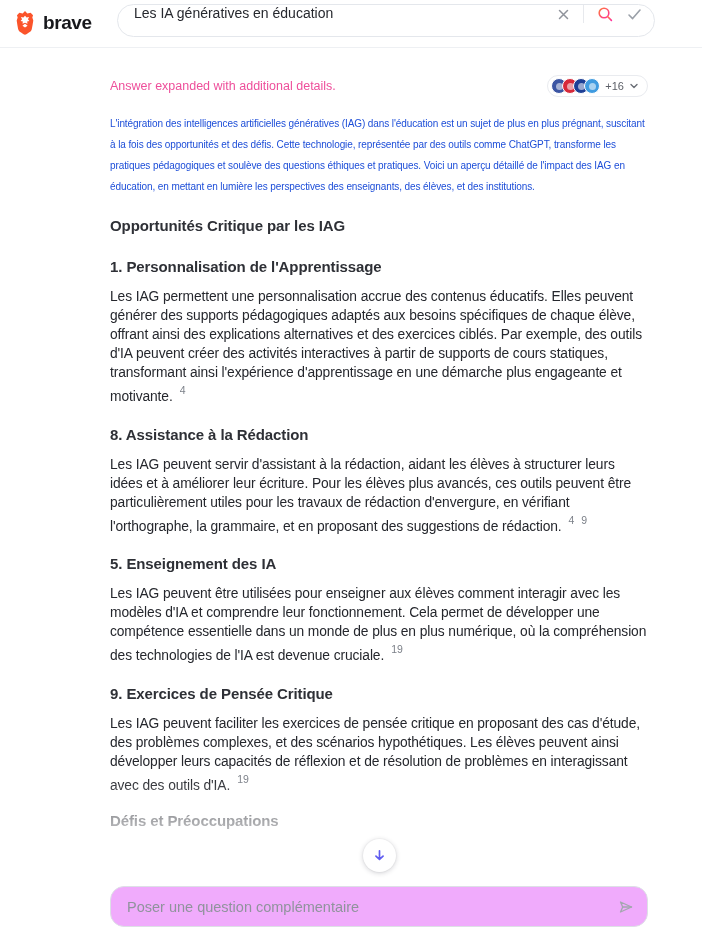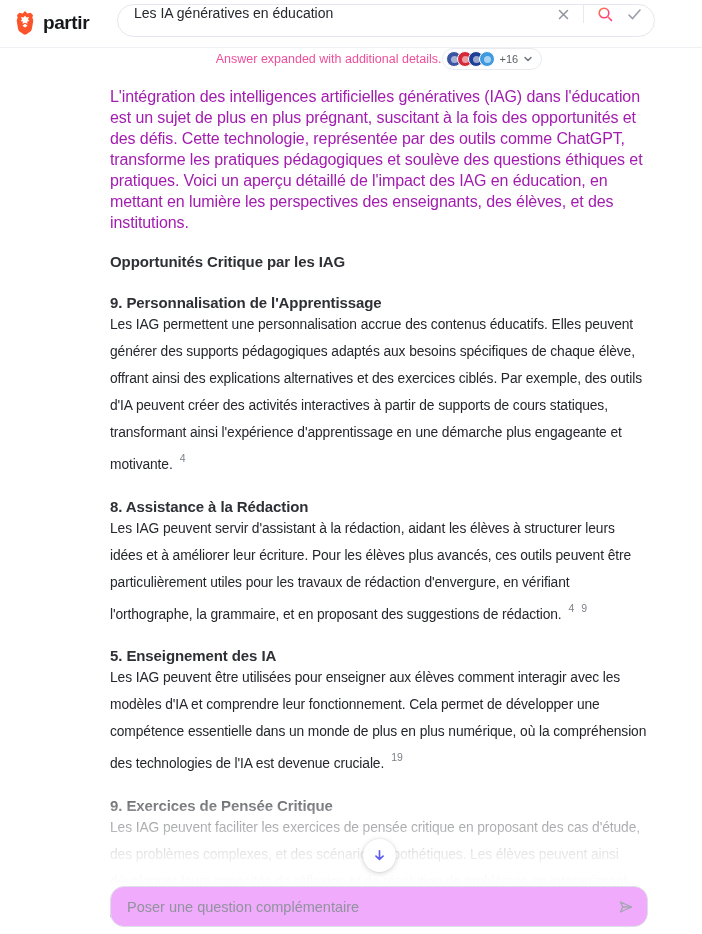--- a/index.html
+++ b/index.html
@@ -19,42 +19,42 @@
   }
   .searchbox input {
     flex:1; border:none; outline:none; font-family:"Liberation Sans",sans-serif;
     font-size:14px; color:#26282e; background:transparent;
   }
   .search-actions { display:flex; align-items:center; gap:13px; }
   .icon-btn { display:flex; align-items:center; justify-content:center; background:none; border:none; cursor:pointer; padding:0; }
   .v-divider { width:1px; height:18px; background:#e7e9ed; }
   
   .main { position:relative; width:538px; margin-left:110px; }
-  .meta-row { display:flex; justify-content:center; align-items:center; height:22px; }
+  .meta-row { display:flex; justify-content:space-between; align-items:center; margin-top:27px; height:22px; }
   .status { font-size:12.5px; color:#ee4f9b; }
   .sources-pill {
     display:flex; align-items:center; gap:5px; height:22px;
     border:1px solid #e9ebef; border-radius:12px; padding:1px 8px 1px 3px;
     background:#fff; cursor:pointer;
   }
   .fav-stack { display:flex; align-items:center; }
   .fav {
     width:16px; height:16px; border-radius:50%; border:1.5px solid #fff;
     margin-left:-5px; position:relative; overflow:hidden;
   }
   .fav:first-child { margin-left:0; }
   .fav::after { content:""; position:absolute; left:4px; top:4px; width:7px; height:7px; border-radius:50%; background:rgba(255,255,255,0.55); }
   .more-count { font-size:11px; color:#5b5e66; }
   
-  .intro { margin-top:16px; font-size:16px; line-height:21px; letter-spacing:-0.1px; color:#a21caf; }
+  .intro { margin-top:16px; font-size:10px; line-height:21px; letter-spacing:-0.1px; color:#1d4ed8; }
   .sec-heading { font-size:15px; font-weight:700; color:#2e3036; letter-spacing:-0.1px; }
   .sec-heading.first { margin-top:20px; }
   .sec-heading.numbered { margin-top:24px; }
   .sec-heading.after-para { margin-top:20px; }
-  .para { margin-top:0; font-size:13.8px; line-height:27px; letter-spacing:-0.1px; color:#25272d; }
+  .para { margin-top:12px; font-size:13.8px; line-height:19px; letter-spacing:-0.1px; color:#25272d; }
   .cite {
     font-size:10.5px; color:#7c8089; margin-left:7px; position:relative; top:-1px;
     cursor:pointer; text-decoration:none;
   }
   .faded-heading { margin-top:18px; font-size:15px; font-weight:700; color:#33353c; letter-spacing:-0.1px; }
   
   .fade-overlay {
     position:absolute; left:0; right:0; top:778px; height:108px; pointer-events:none;
     background:linear-gradient(to bottom, rgba(255,255,255,0) 0%, rgba(255,255,255,0.55) 38%, rgba(255,255,255,0.9) 72%, #ffffff 100%);
   }
@@ -83,21 +83,21 @@
 
   <div class="header">
     <div class="brand">
       <span style="display:flex;">
         <svg width="22" height="25" viewBox="0 0 24 28">
           <path d="M12 1l2.6 2.9 3.7-.9 2.7 3-.8 2.5 1.1 3.2s-1.3 8.9-1.9 10.4c-.7 1.7-1.6 2.2-3 3.2-1.5 1-3.3 2.4-4.4 2.4s-2.9-1.4-4.4-2.4c-1.4-1-2.3-1.5-3-3.2C4 20.6 2.7 11.7 2.7 11.7l1.1-3.2L3 6l2.7-3 3.7.9L12 1z" fill="#fb542b"></path>
           <path d="M12 6.4l1.8 2.1 2.8-.6-1.3 2.4 1.6 2-2.5.6.4 2.6-2.8-1.2-2.8 1.2.4-2.6-2.5-.6 1.6-2-1.3-2.4 2.8.6L12 6.4z" fill="#fff"></path>
           <path d="M12 15.3l2.9 2.2-2.9 2.2-2.9-2.2 2.9-2.2z" fill="#fff"></path>
         </svg>
       </span>
-      <span class="brand-word">partir</span>
+      <span class="brand-word">brave</span>
     </div>
 
     <div class="searchbox">
       <input type="text" value="Les IA génératives en éducation" style="">
       <div class="search-actions">
         <button class="icon-btn" aria-label="clear">
           <span style="display:flex;">
             <svg width="13" height="13" viewBox="0 0 13 13" fill="none" stroke="#8f939b" stroke-width="1.5" stroke-linecap="round">
               <path d="M2.5 2.5l8 8M10.5 2.5l-8 8"></path>
             </svg>
@@ -146,21 +146,21 @@
             <path d="M2 3.5l3 3 3-3"></path>
           </svg>
         </span>
       </div>
     </div>
 
     <p class="intro">L'intégration des intelligences artificielles génératives (IAG) dans l'éducation est un sujet de plus en plus prégnant, suscitant à la fois des opportunités et des défis. Cette technologie, représentée par des outils comme ChatGPT, transforme les pratiques pédagogiques et soulève des questions éthiques et pratiques. Voici un aperçu détaillé de l'impact des IAG en éducation, en mettant en lumière les perspectives des enseignants, des élèves, et des institutions.</p>
 
     <h3 class="sec-heading first">Opportunités Critique par les IAG</h3>
 
-    <h3 class="sec-heading numbered">9. Personnalisation de l'Apprentissage</h3>
+    <h3 class="sec-heading numbered">1. Personnalisation de l'Apprentissage</h3>
     <p class="para"><span>Les IAG permettent une personnalisation accrue des contenus éducatifs. Elles peuvent générer des supports pédagogiques adaptés aux besoins spécifiques de chaque élève, offrant ainsi des explications alternatives et des exercices ciblés. Par exemple, des outils d'IA peuvent créer des activités interactives à partir de supports de cours statiques, transformant ainsi l'expérience d'apprentissage en une démarche plus engageante et motivante.</span><sup class="cite">4</sup></p>
 
     <h3 class="sec-heading after-para">8. Assistance à la Rédaction</h3>
     <p class="para"><span>Les IAG peuvent servir d'assistant à la rédaction, aidant les élèves à structurer leurs idées et à améliorer leur écriture. Pour les élèves plus avancés, ces outils peuvent être particulièrement utiles pour les travaux de rédaction d'envergure, en vérifiant l'orthographe, la grammaire, et en proposant des suggestions de rédaction.</span><sup class="cite">4</sup><sup class="cite">9</sup></p>
 
     <h3 class="sec-heading after-para">5. Enseignement des IA</h3>
     <p class="para"><span>Les IAG peuvent être utilisées pour enseigner aux élèves comment interagir avec les modèles d'IA et comprendre leur fonctionnement. Cela permet de développer une compétence essentielle dans un monde de plus en plus numérique, où la compréhension des technologies de l'IA est devenue cruciale.</span><sup class="cite">19</sup></p>
 
     <h3 class="sec-heading after-para">9. Exercices de Pensée Critique</h3>
     <p class="para"><span>Les IAG peuvent faciliter les exercices de pensée critique en proposant des cas d'étude, des problèmes complexes, et des scénarios hypothétiques. Les élèves peuvent ainsi développer leurs capacités de réflexion et de résolution de problèmes en interagissant avec des outils d'IA.</span><sup class="cite">19</sup></p>

